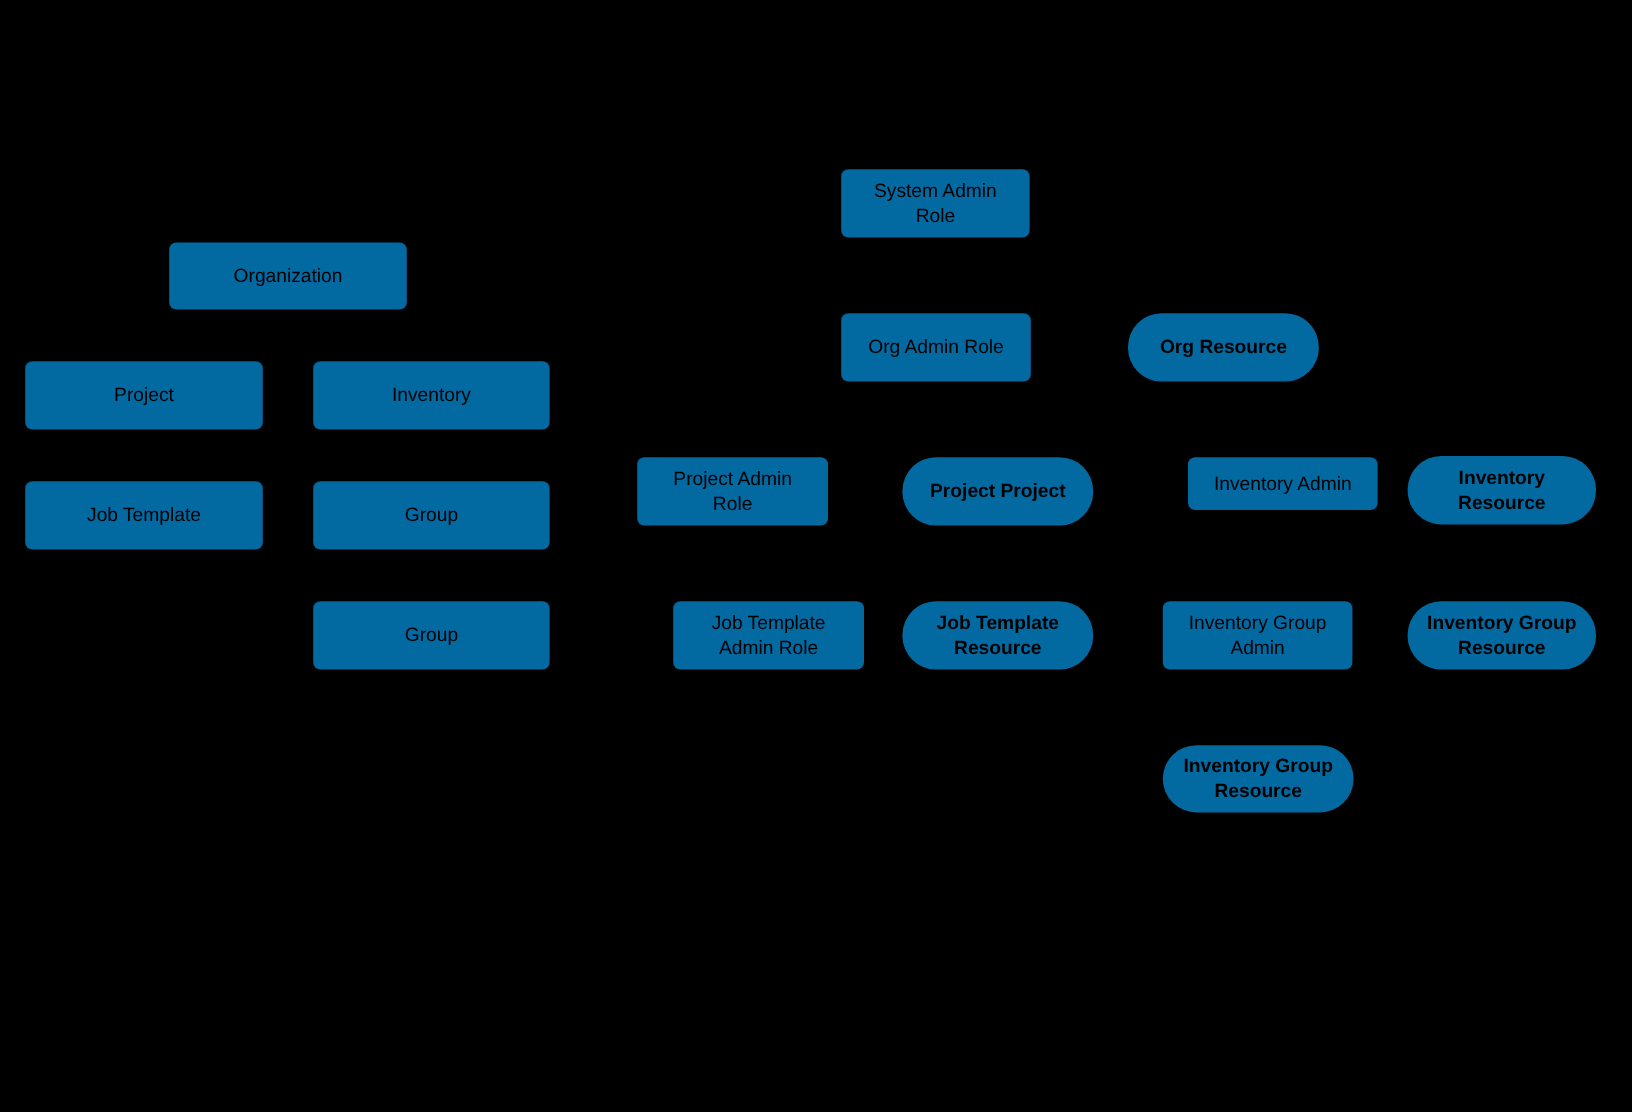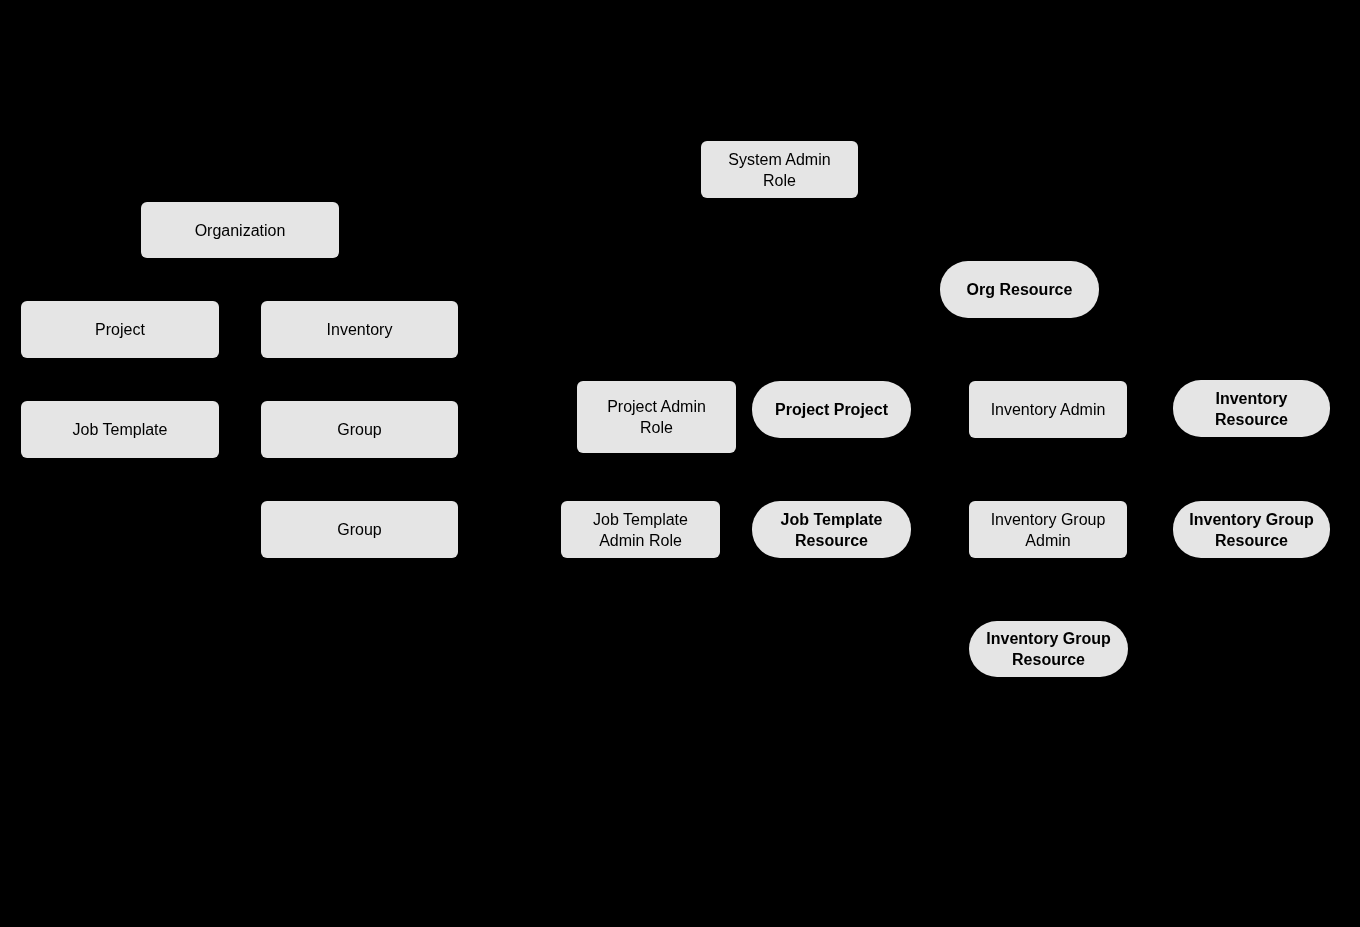--- a/index.html
+++ b/index.html
@@ -11,21 +11,21 @@
     position: relative;
     width: 1360px;
     height: 927px;
     background: #000000;
     overflow: hidden;
     font-family: "Liberation Sans", sans-serif;
   }
   .node {
     position: absolute;
     box-sizing: border-box;
-    background: #e5e5e5;
+    background: #0369a1;
     color: #000000;
     display: flex;
     align-items: center;
     justify-content: center;
     text-align: center;
     font-size: 16px;
     line-height: 21px;
     white-space: pre-line;
     user-select: none;
   }
@@ -50,29 +50,30 @@
 
   <div class="node rect" style="left:21px; top:401px; width:198px; height:57px">Job Template</div>
 
   <div class="node rect" style="left:261px; top:401px; width:197px; height:57px">Group</div>
 
   <div class="node rect" style="left:261px; top:501px; width:197px; height:57px">Group</div>
 
   <div class="node rect" style="left:701px; top:141px; width:157px; height:57px">System Admin
 Role</div>
 
+  <div class="node rect" style="left:701px; top:261px; width:158px; height:57px">Org Admin Role</div>
 
   <div class="node pill" style="left:940px; top:261px; width:159px; height:57px">Org Resource</div>
 
-  <div class="node rect" style="left:577px; top:381px; width:159px; height:72px">Project Admin
+  <div class="node rect" style="left:531px; top:381px; width:159px; height:57px">Project Admin
 Role</div>
 
   <div class="node pill" style="left:752px; top:381px; width:159px; height:57px">Project Project</div>
 
-  <div class="node rect" style="left:969px; top:381px; width:158px; height:57px">Inventory Admin</div>
+  <div class="node rect" style="left:990px; top:381px; width:158px; height:44px">Inventory Admin</div>
 
   <div class="node pill" style="left:1173px; top:380px; width:157px; height:57px">Inventory
 Resource</div>
 
   <div class="node rect" style="left:561px; top:501px; width:159px; height:57px">Job Template
 Admin Role</div>
 
   <div class="node pill" style="left:752px; top:501px; width:159px; height:57px">Job Template
 Resource</div>
 

